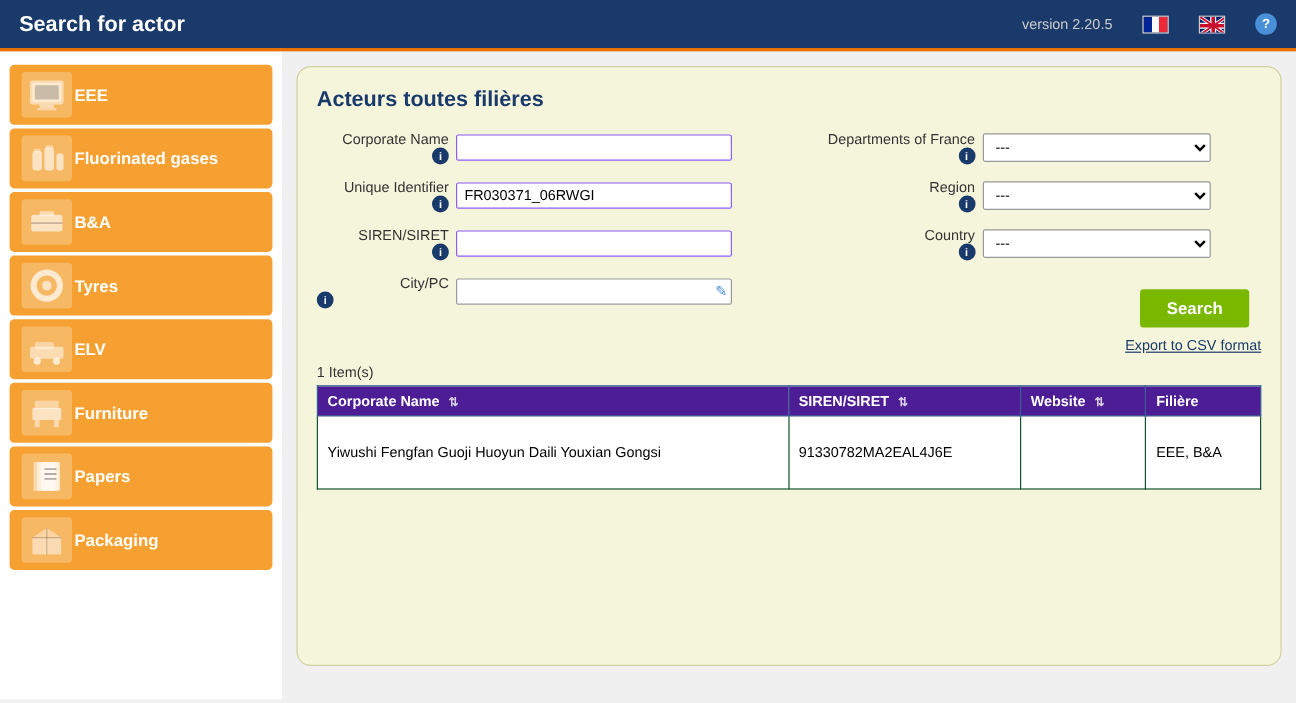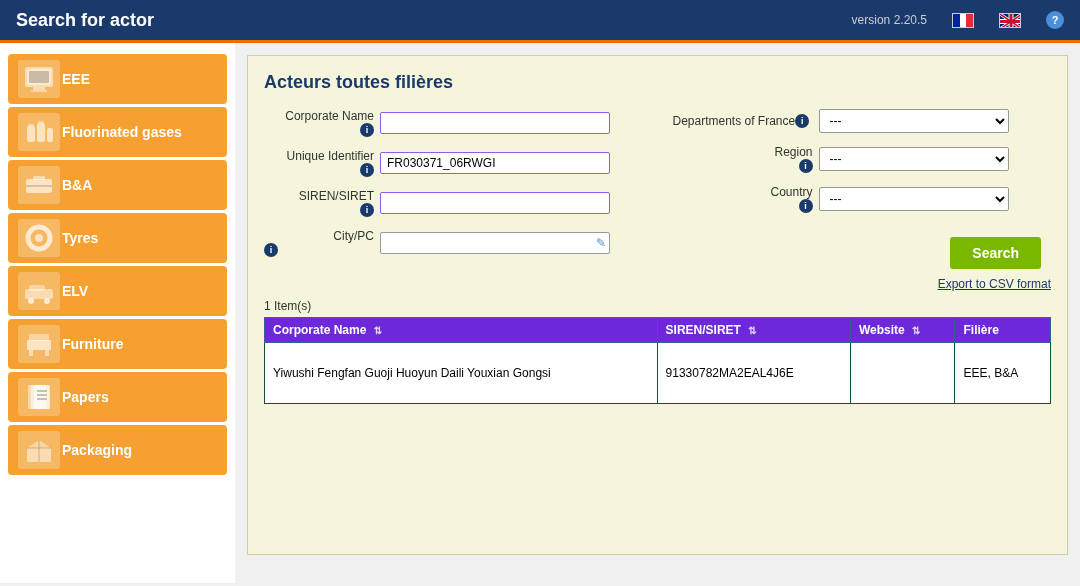--- a/index.html
+++ b/index.html
@@ -89,21 +89,21 @@
 
     
     .content {
       flex: 1;
       padding: 12px;
       background: #f0f0f0;
     }
     .content-panel {
       background: #f5f5dc;
       border: 1px solid #d0d0a0;
-      border-radius: 0;
+      border-radius: 12px;
       padding: 16px;
       min-height: 500px;
     }
     .panel-title {
       font-size: 18px;
       font-weight: bold;
       color: #1a3a6b;
       margin-bottom: 16px;
     }
 
@@ -197,21 +197,21 @@
     }
 
     
     .results-count { font-size: 12px; color: #333; margin-top: 8px; margin-bottom: 4px; }
     .results-table {
       width: 100%;
       border-collapse: collapse;
       font-size: 12px;
     }
     .results-table th {
-      background: #6d28d9;
+      background: #4c1d95;
       color: white;
       padding: 5px 8px;
       text-align: left;
       font-weight: bold;
       border: 1px solid #3a5f95;
     }
     .results-table th .sort-arrows { font-size: 10px; margin-left: 4px; opacity: 0.8; }
     .results-table td {
       padding: 23px 8px;
       border: 1px solid #14532d;
@@ -386,21 +386,21 @@
               <input type="text" value="" style="">
               <span class="input-pencil">✎</span>
             </div>
           </div>
 
         </div>
 
         <div class="form-right">
 
           <div class="form-row">
-            <div style="text-align:right; min-width:140px; font-size:12px; color:#333; display:flex; flex-direction:row; align-items:flex-end;">
+            <div style="text-align:right; min-width:140px; font-size:12px; color:#333; display:flex; flex-direction:column; align-items:flex-end;">
               <span>Departments of France</span>
               <span class="info-icon">i</span>
             </div>
             <select class="form-select">
               <option>---</option>
             </select>
           </div>
 
           <div class="form-row">
             <div style="text-align:right; min-width:140px; font-size:12px; color:#333; display:flex; flex-direction:column; align-items:flex-end;">

